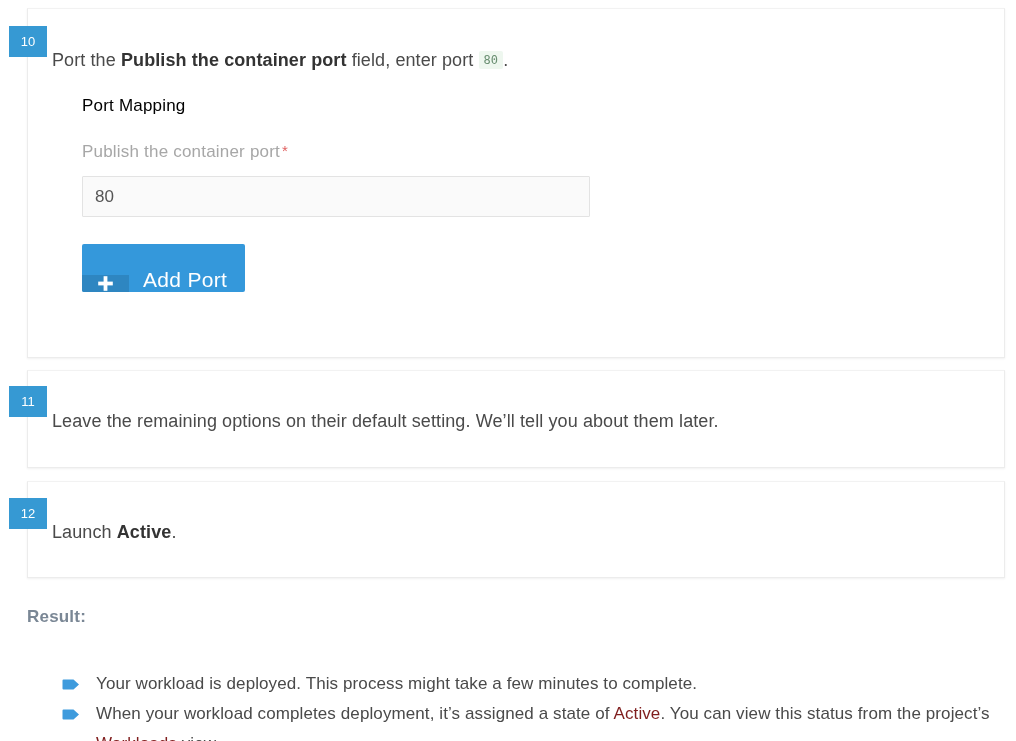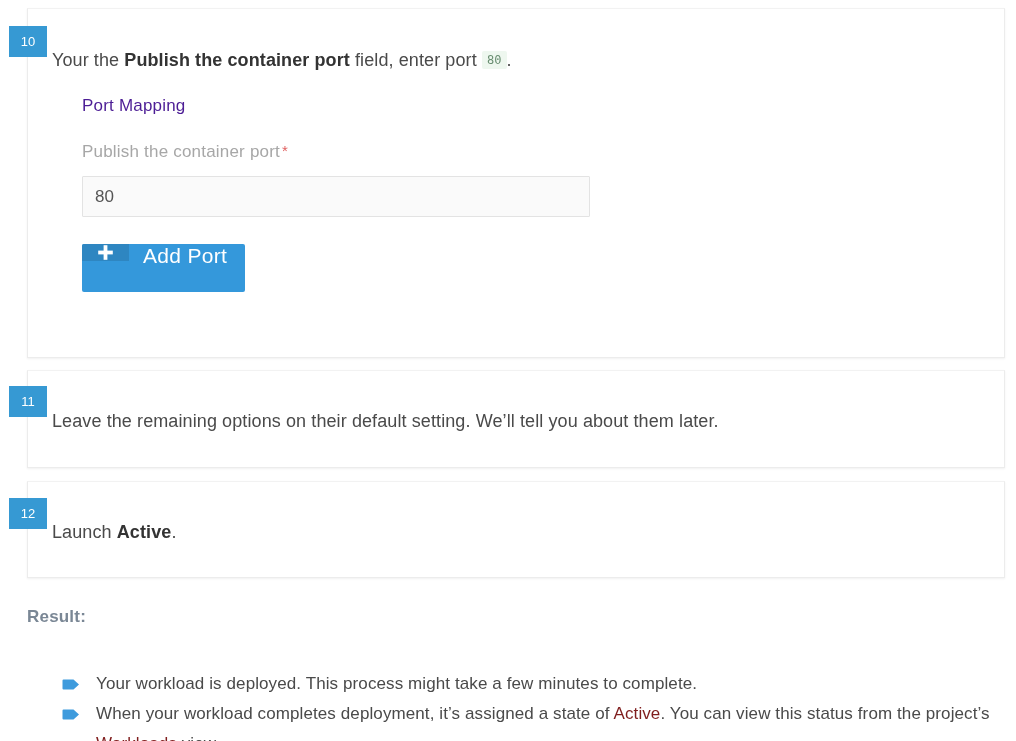--- a/index.html
+++ b/index.html
@@ -79,21 +79,21 @@
   }
 
   
   .form-preview {
     position: absolute;
     left: 82px;
     top: 96px;
   }
   .field-group-label {
     font-size: 17px;
-    color: #4c1d95;
+    color: #000000;
     letter-spacing: 0.2px;
   }
   .field-label {
     font-size: 17px;
     color: #a7a7a7;
     letter-spacing: 0.2px;
     margin-top: 26px;
   }
   .req-star {
     color: #e06060;
@@ -111,21 +111,21 @@
     font-family: "Liberation Sans", "DejaVu Sans", sans-serif;
     font-size: 17px;
     color: #555555;
     padding: 0 12px;
     outline: none;
     border-radius: 1px;
   }
 
   .add-port-button {
     display: inline-flex;
-    align-items: flex-start;
+    align-items: flex-end;
     margin-top: 27px;
     background: #3498db;
     border: none;
     border-radius: 2px;
     cursor: pointer;
     padding: 0;
     font-family: "Liberation Sans", "DejaVu Sans", sans-serif;
     height: 48px;
     overflow: hidden;
   }
@@ -182,21 +182,21 @@
 </style>
 </head>
 <body>
 
 <div class="page">
 
   <div class="step-card s10"></div>
   <div class="step-badge b10">10</div>
 
   <div class="step-body t10">
-    <span>Your the </span><b>Publish the container port</b><span> field, enter port </span><code class="inline-code">80</code><span>.</span>
+    <span>Port the </span><b>Publish the container port</b><span> field, enter port </span><code class="inline-code">80</code><span>.</span>
   </div>
 
   <div class="form-preview">
     <div class="field-group-label">Port Mapping</div>
 
     <div class="field-label">
       <span>Publish the container port</span><span class="req-star">*</span>
     </div>
 
     <input class="port-input" type="text" value="80" style="">

